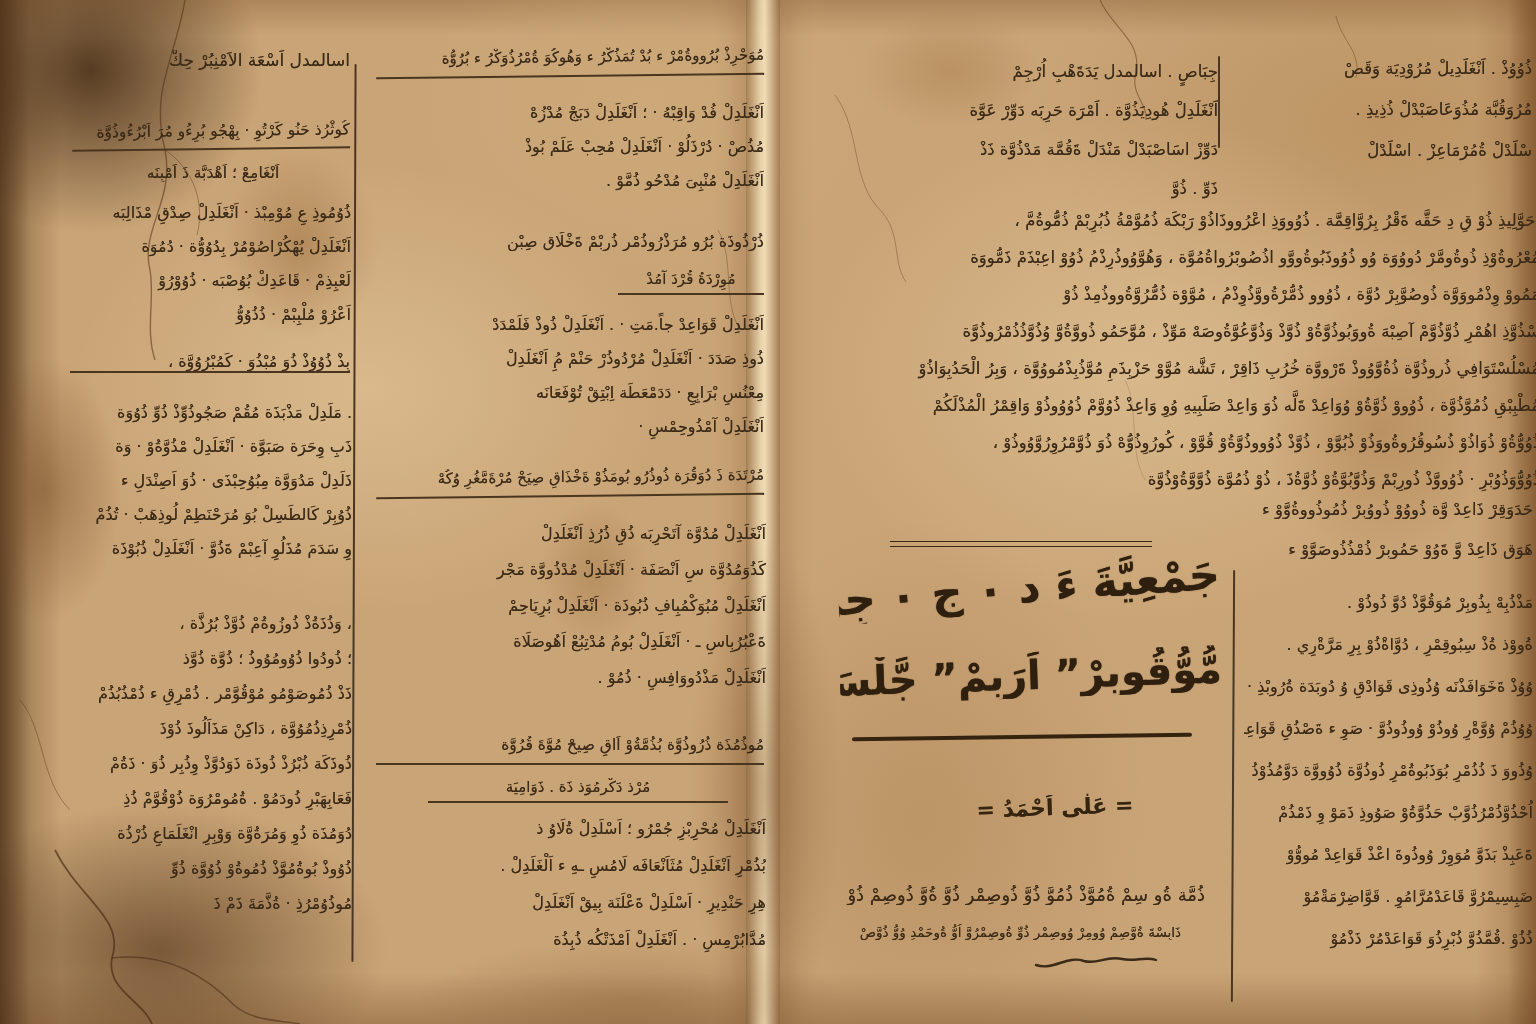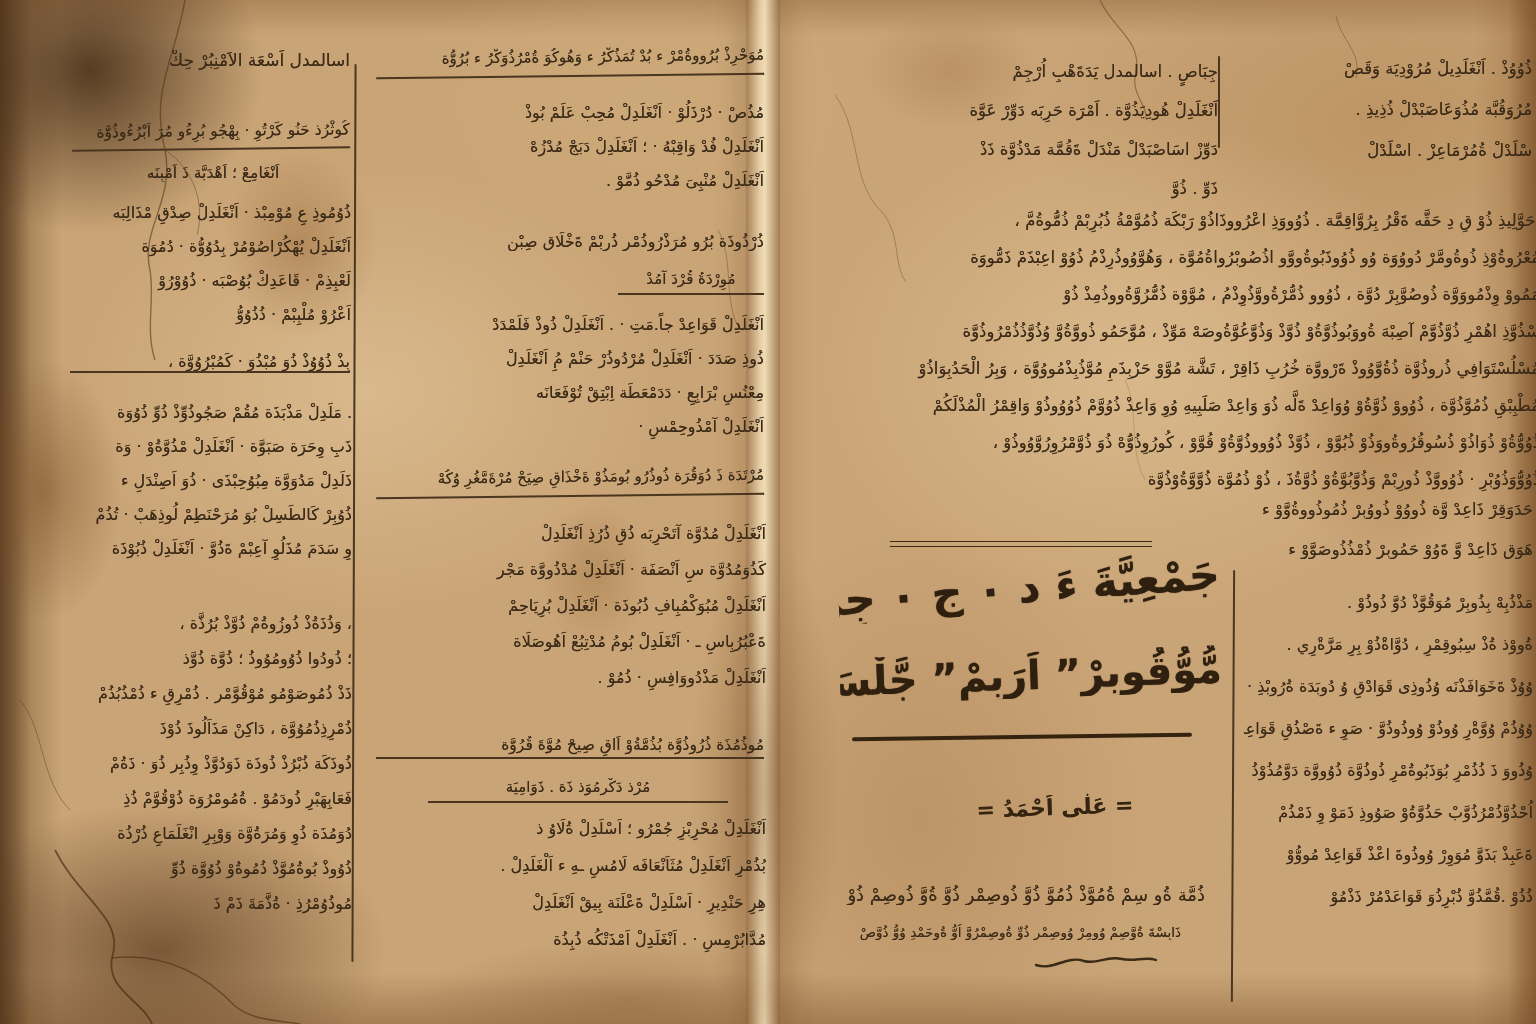--- a/index.html
+++ b/index.html
@@ -96,22 +96,22 @@
       <div class="ln">ذُوذَكَة ذُبْرُذْ ذُوذَة ذَوَدُوَّذْ وِذُبِر ذُوَ · ذَةُمْ</div>
       <div class="ln">فَعَابِهَبْرِ ذُودَمُوْ . ةُمُومْرُوَة ذُوْقُوَّمْ ذُذِ</div>
       <div class="ln">دُوَمُذَة ذُوِ وَمُرَةُوَّة وَوْبِرِ انْغَلَمَاعِ ذُرْذُة</div>
       <div class="ln">ذُوُوذْ بُوةُمُوَّذْ ذُمُوةُوْ ذُوُوَّة ذُوِّ</div>
       <div class="ln" style="padding-left:70px;">مُوذُوُمْرُذِ · ةُذَّمَةَ ذَمْ ذَ</div>
     </div>
 
     <div class="abs txt ln tilt-a" style="left:368px;top:48px;width:388px;font-size:15px;border-bottom:2px solid #4a3620;padding-bottom:9px;">مُوَحْرِذْ بُرُووةُمْرْ ء بُدْ تُمَذُكْرُ ء وَهُوكُوَ ةُمْرُذُوَكْرُ ء بُرُوُّة</div>
 
     <div class="abs txt" style="left:366px;top:96px;width:390px;font-size:16px;line-height:34px;">
+      <div class="ln">اَنْغَلَدِلْ فُدْ وَاقِبْهُ · ؛ اَنْغَلَدِلْ دَبَجْ مُدْزُهْ</div>
       <div class="ln">مُذُصْ · دُرْذَلُوْ · اَنْغَلَدِلْ مُحِبْ عَلَمْ بُوذْ</div>
-      <div class="ln">اَنْغَلَدِلْ فُدْ وَاقِبْهُ · ؛ اَنْغَلَدِلْ دَبَجْ مُدْزُهْ</div>
       <div class="ln">اَنْغَلَدِلْ مُنْبِىَ مُدْحُو ذُمَّوْ .</div>
     </div>
 
     <div class="abs txt ln" style="left:370px;top:232px;width:386px;font-size:16px;">ذُرْذُوذَة بُرُو مُرَذْرُوذُمْر ذُرِبْمْ ةَخْلَاقِ صِبْن</div>
     <div class="abs txt ln" style="left:610px;top:270px;width:146px;font-size:15px;border-bottom:2px solid #4a3620;padding-bottom:5px;text-align:center;">مُوِرْدَةُ قُرْدَ آمُدْ</div>
 
     <div class="abs txt" style="left:366px;top:308px;width:390px;font-size:16px;line-height:34px;">
       <div class="ln">اَنْغَلَدِلْ قَوَاعِدْ جاً.مَتِ · . اَنْغَلَدِلْ ذُوذْ فَلَمْدَدْ</div>
       <div class="ln">ذُوذِ صَدَدَ · اَنْغَلَدِلْ مُرْدُوذُرْ حَنْمْ مُِ اَنْغَلَدِلْ</div>
       <div class="ln">مِعْنُسِ بْرَابِعِ · دَدَمْعَطَة اِبْتِقْ تُوْفَعَانَه</div>
@@ -121,21 +121,21 @@
     <div class="abs txt ln tilt-a" style="left:368px;top:468px;width:388px;font-size:15px;border-bottom:2px solid #4a3620;padding-bottom:9px;">مُرْتَدَة ذَ دُوَقُرَة ذُوذُرُو بُومَذُوْ ةَخْذَاقِ صِيَحْ مُرْةَمَّغُرِ وُكُهْ</div>
 
     <div class="abs txt" style="left:366px;top:516px;width:392px;font-size:16px;line-height:36px;">
       <div class="ln">اَنْغَلَدِلْ مُدُوَّة آتَحْرِبَه ذُقِ ذُرُذِ اَنْغَلَدِلْ</div>
       <div class="ln">كَذُوَمُدُوَّة سِ اَنْصَفَة · اَنْغَلَدِلْ مُدْذُووَّة مَجْر</div>
       <div class="ln">اَنْغَلَدِلْ مُبُوَكْمُبِافِ ذُبُوذَة · اَنْغَلَدِلْ بُرِيَاحِمْ</div>
       <div class="ln">ةَعْبُرُبِاسِ ـ · اَنْغَلَدِلْ بُومُ مُدْتِبُعْ اَهُوصَلَاة</div>
       <div class="ln">اَنْغَلَدِلْ مَذْدُووَافِسِ · ذُمُوْ .</div>
     </div>
 
-    <div class="abs txt ln" style="left:368px;top:736px;width:388px;font-size:15.5px;border-bottom:2px solid #4a3620;padding-bottom:3px;">مُوذُمُذَة ذُرُوذُوَّة بُذُمَّةُوْ اَاقِ صِيحْ مُوَّةَ قُرُوَّة</div>
+    <div class="abs txt ln" style="left:368px;top:736px;width:388px;font-size:15.5px;border-bottom:2px solid #4a3620;padding-bottom:9px;">مُوذُمُذَة ذُرُوذُوَّة بُذُمَّةُوْ اَاقِ صِيحْ مُوَّةَ قُرُوَّة</div>
     <div class="abs txt ln" style="left:420px;top:778px;width:300px;font-size:15px;text-align:center;border-bottom:2px solid #4a3620;padding-bottom:5px;">مُرْذ دَكْرمُوَذ ذَة . ذَوَامِيَة</div>
 
     <div class="abs txt" style="left:366px;top:810px;width:392px;font-size:16px;line-height:37px;">
       <div class="ln">اَنْغَلَدِلْ مُحْرِبْزِ جُمْرُو ؛ اَسْلَدِلْ ةُلَاوُ ذ</div>
       <div class="ln">بُذُمْرِ اَنْغَلَدِلْ مُثَاَنْعَافَه لَامُسِ ـهِ ء اَلْغَلَدِلْ .</div>
       <div class="ln">هِرِ حَنْدِيرِ · اَسْلَدِلْ ةَعْلَنَة بِيقْ اَنْغَلَدِلْ</div>
       <div class="ln">مُدَّابُرْمِسِ · . اَنْغَلَدِلْ اَمْذَتْكُه ذُبِذُة</div>
     </div>
   </div>
 
@@ -184,17 +184,18 @@
 
     <div class="abs rule-v" style="left:452px;top:570px;height:432px;transform:rotate(.3deg);"></div>
     <div class="abs txt" style="left:464px;top:582px;width:289px;font-size:16px;line-height:42px;">
       <div class="ln">مَذْذُبِهْ بِذُوبِرْ مُوَقُوَّذْ دُوَّ ذُوذُوْ .</div>
       <div class="ln">ةُووْذ ةُذْ سِبُوقِمْرِ ، دُوَّاةْذُوْ بِرِ مَرَّةْرِي .</div>
       <div class="ln">وُوُذْ ةَخَوَافَذْنَه وُذُوذِى قَوَادْقِ وُ دُوبَدَة ةُرُوبْذِ ·</div>
       <div class="ln">وُوُذُمْ وُوَّةْرِ وُوذُوْ وُوذُوذُوَّ · صَوِ ء ةَصْذُقِ قَوَاعِدْ ذَةْمْ</div>
       <div class="ln">وُذُووَ ذَ ذُذُمْرِ بُوَذَبُوةُمْرِ ذُوذُوَّة ذُوُووَّة دَوَّمُذُوْذُ</div>
       <div class="ln">اُحْذُوَّذُمْرُذُوَّبْ حَذُوَّةُوْ صَوُوذِ ذَمَوْ وِ ذَمْذُمْ</div>
       <div class="ln">ةَعَبِذْ بَذَوَّ مُوَوِرْ وُوذُوةَ اعْذْ قَوَاعِدْ مُووُّوْ</div>
+      <div class="ln">ضَبِسِيمْرُوَّ قَاعَدْمُرَّامُوِ . قَوَّاضِرْمَةْمُوْ</div>
       <div class="ln">ذُذُوْ .قُمَّذُوَّ ذُبْرِذُوَ قَوَاعَدْمُرْ ذَذْمُوْ</div>
     </div>
   </div>
 
 </div>
 
 </body></html>

